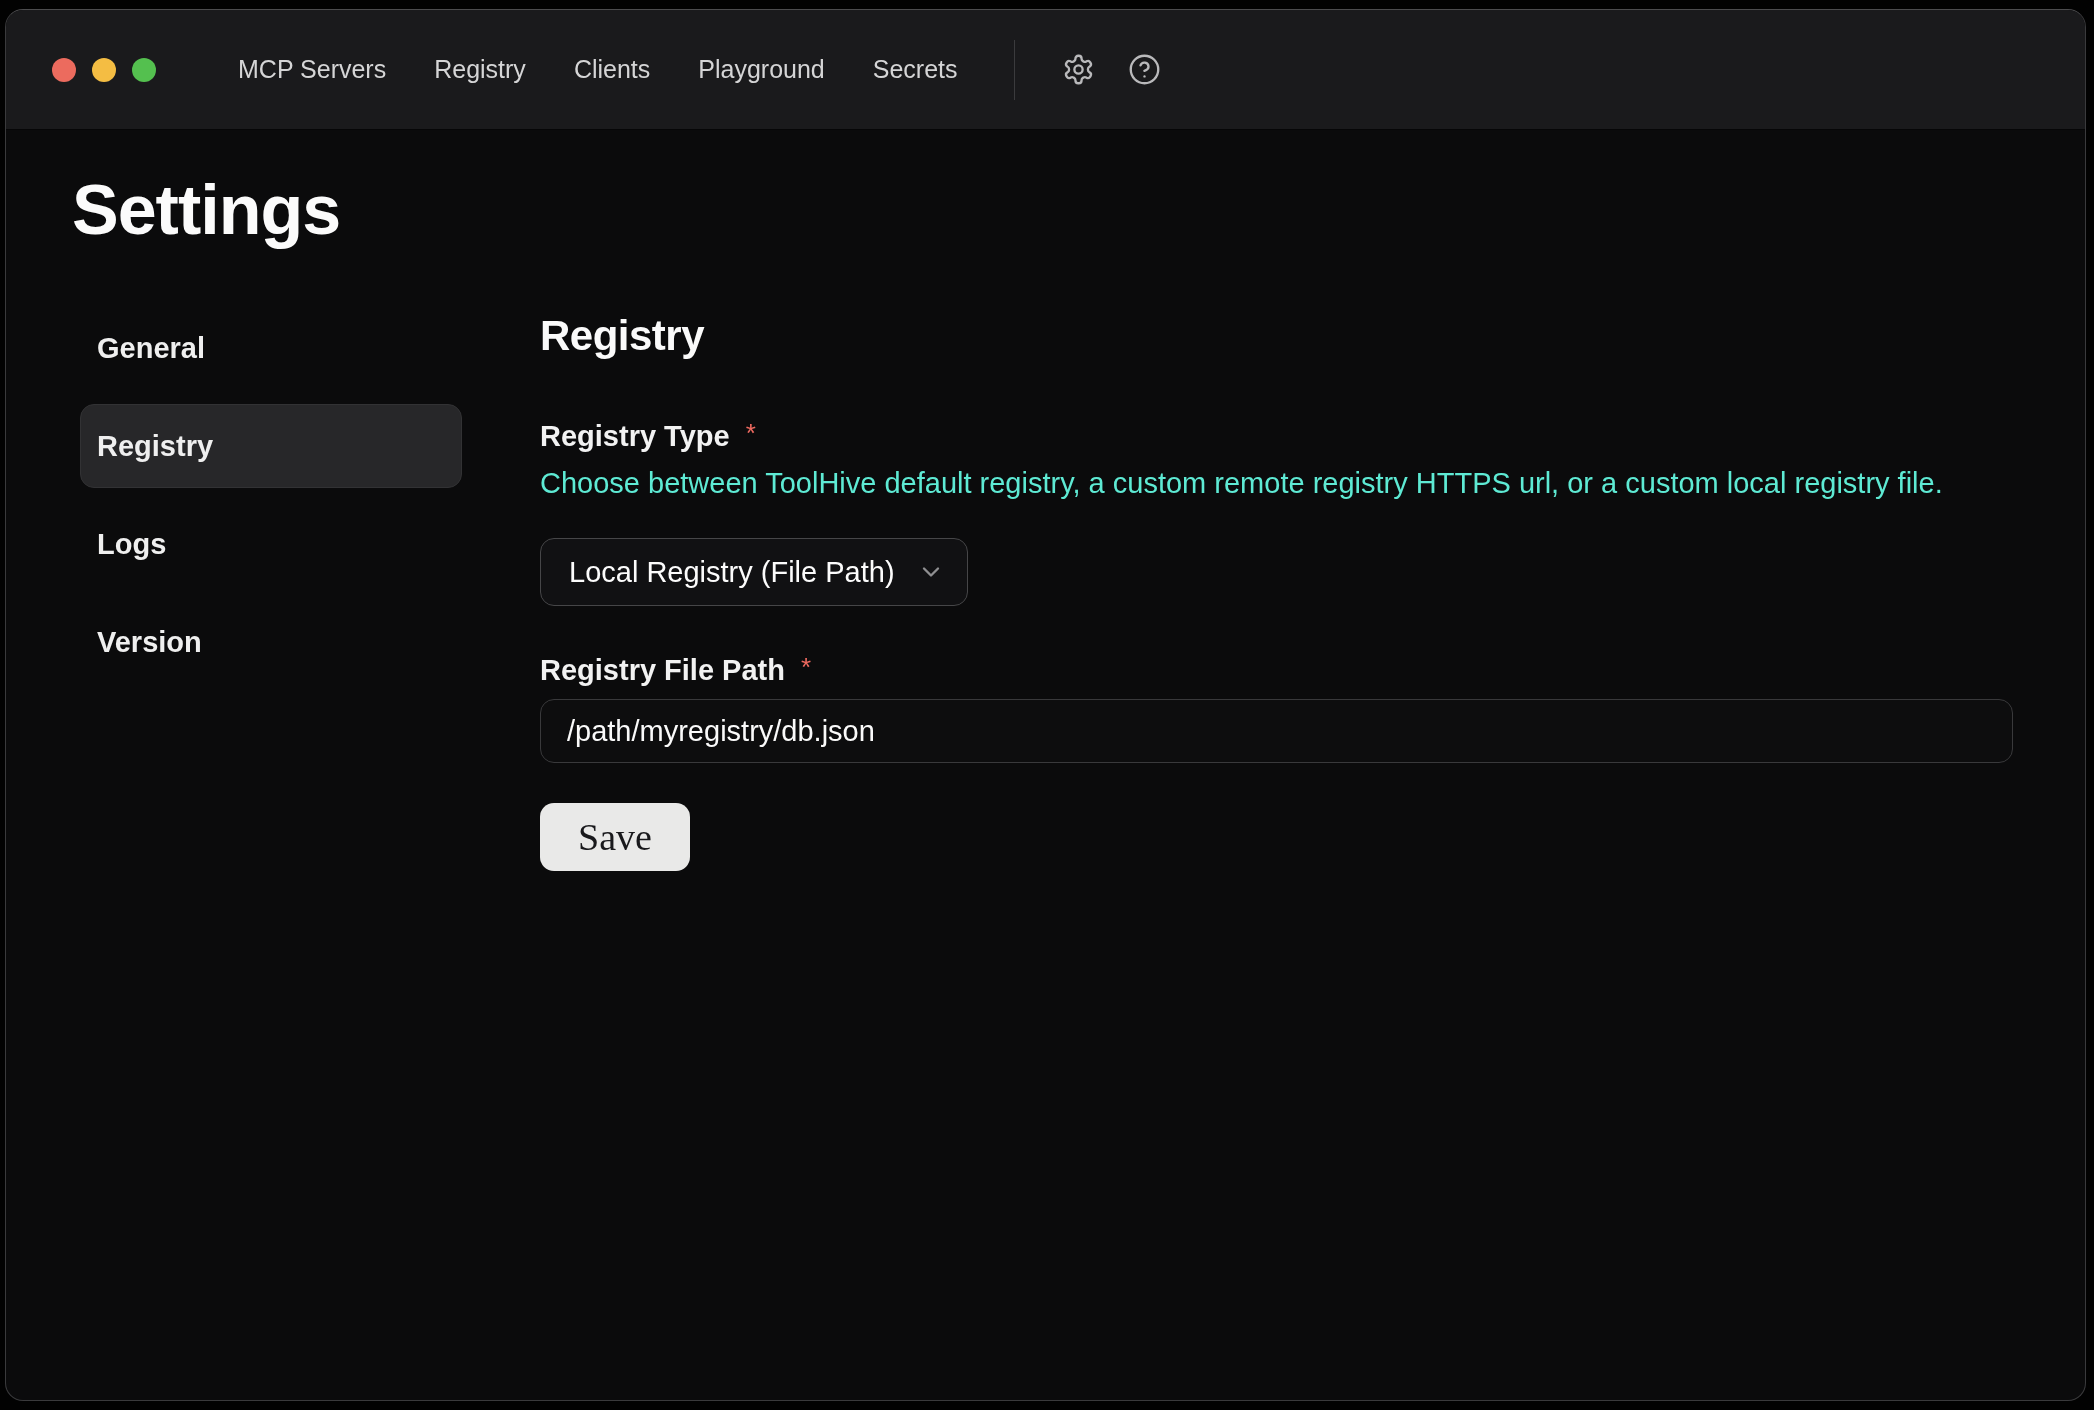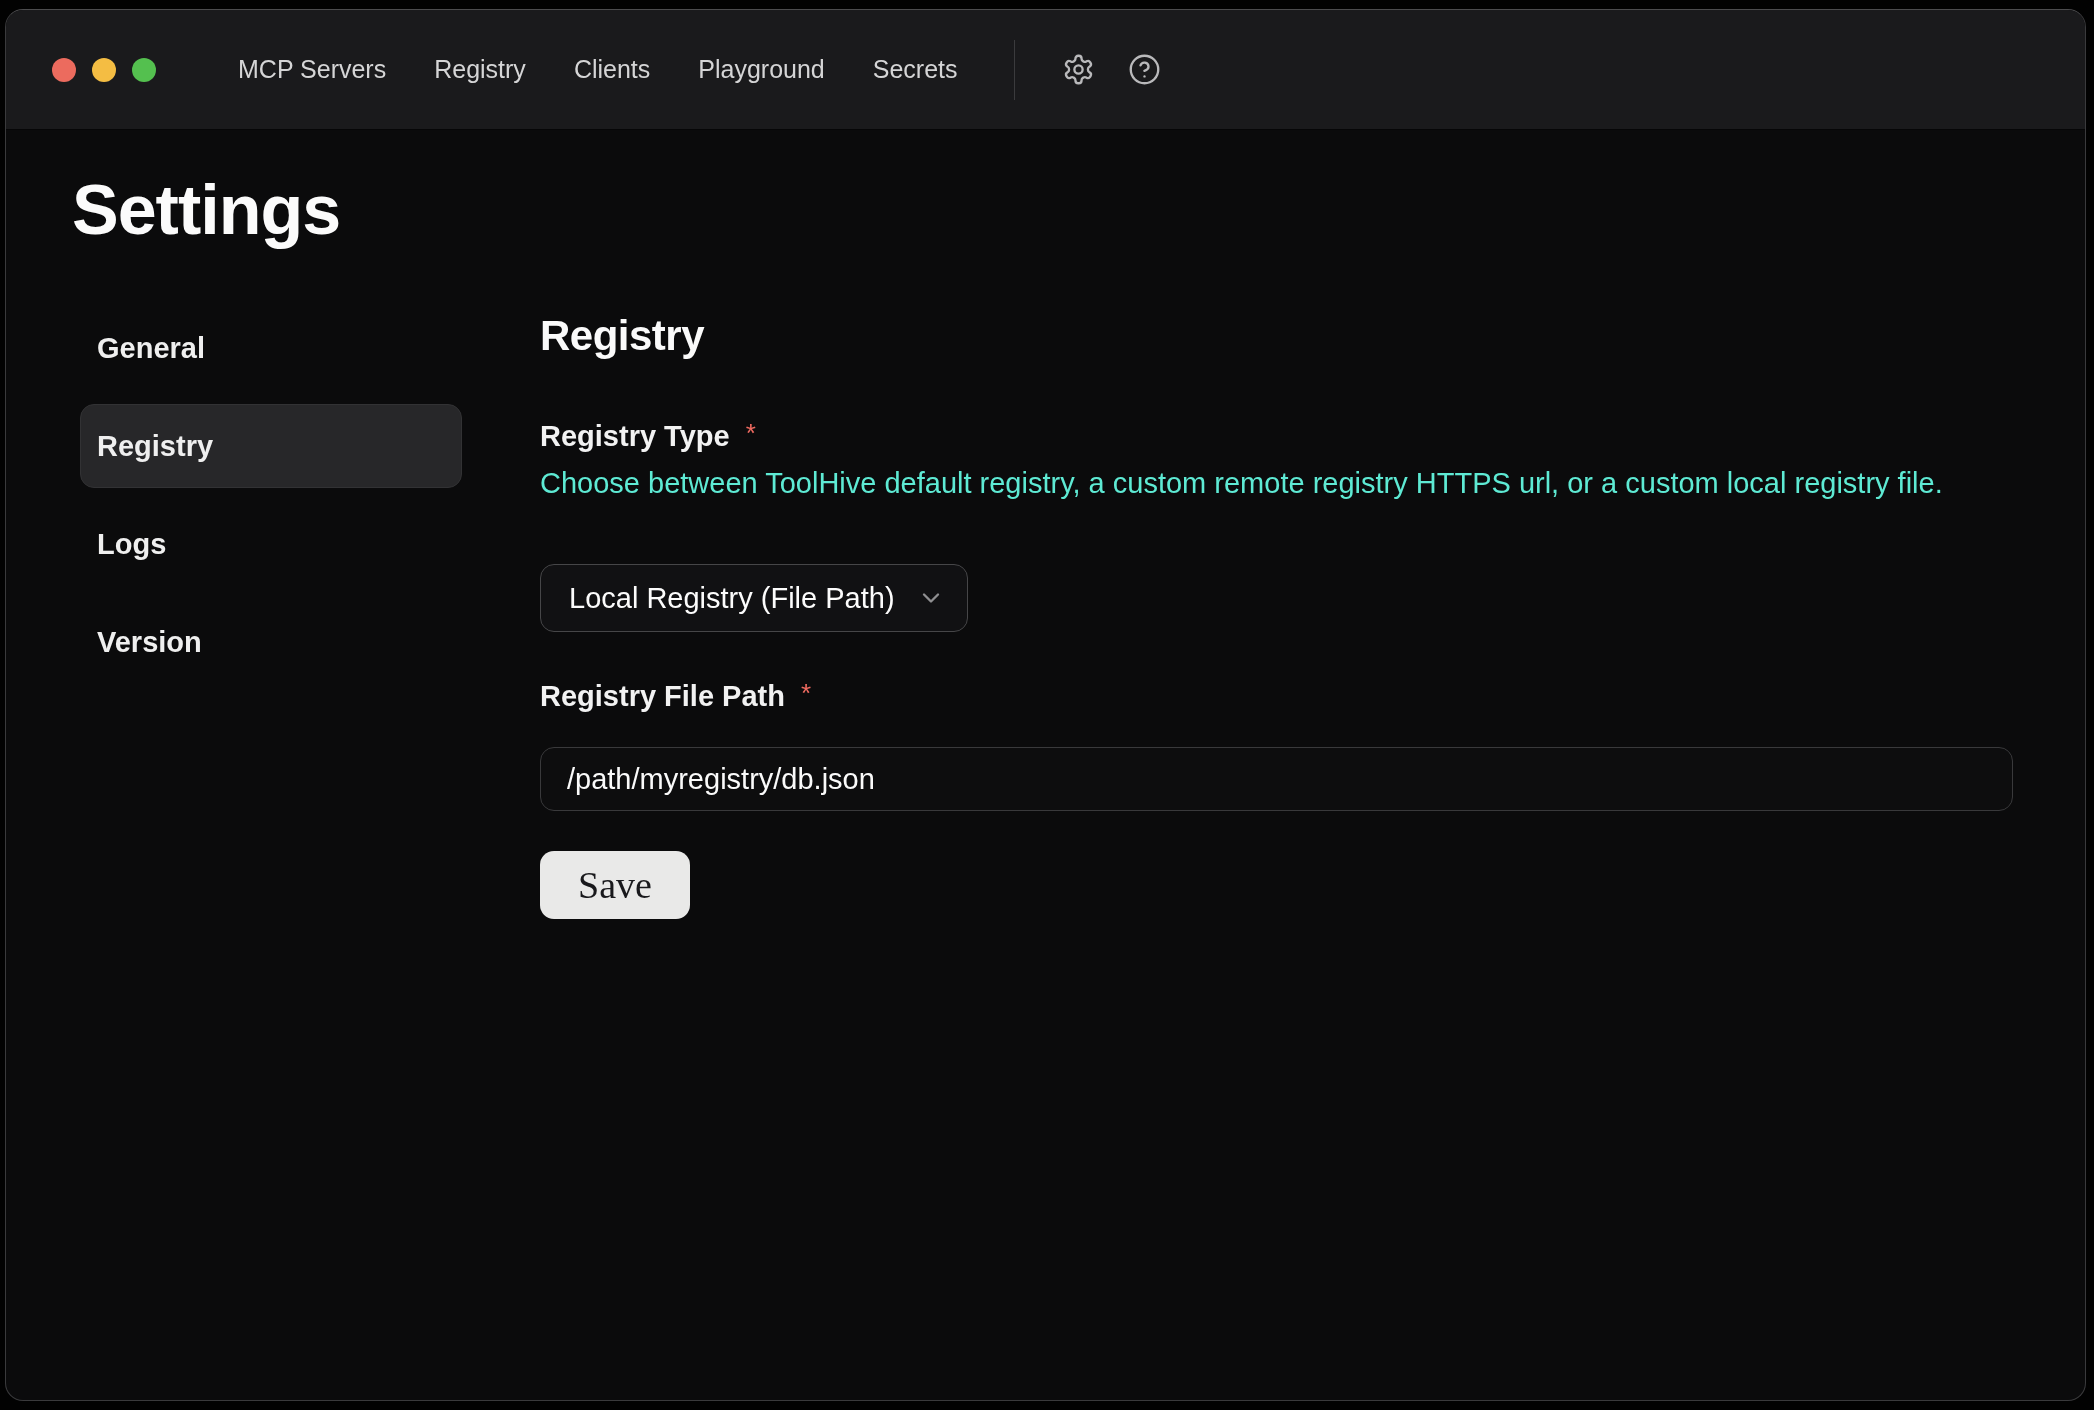--- a/index.html
+++ b/index.html
@@ -43,29 +43,29 @@
   .side-item.active { background: #272729; border-color: #323234; }
   
   .main { flex: 1; margin-left: 78px; }
   .main-heading { font-size: 42px; font-weight: 700; color: #fafafa; margin-top: 6px; letter-spacing: -0.5px; }
   .field-label-row { display: flex; align-items: flex-start; margin-top: 60px; }
   .field-label-row.second { margin-top: 48px; }
   .field-label { font-size: 29px; font-weight: 700; color: #f2f2f2; }
   .required { color: #ee6a60; font-size: 26px; margin-left: 16px; margin-top: -2px; }
   .field-desc { margin-top: 14px; font-size: 29px; color: #5eead4; font-weight: 400; }
   .select-box {
-    margin-top: 64px; width: 428px; height: 68px; border: 1px solid #464648;
+    margin-top: 38px; width: 428px; height: 68px; border: 1px solid #464648;
     border-radius: 14px; background: #111113; display: flex; align-items: center;
     justify-content: space-between; padding: 0 22px 0 28px; cursor: pointer;
     font-family: "Liberation Sans", sans-serif; font-size: 29px; color: #fcfcfc;
   }
   .select-box .chev { color: #8f8f91; display: flex; }
   .select-box .chev svg { width: 28px; height: 28px; }
   .text-input {
-    margin-top: 34px; width: 100%; height: 64px; border: 1px solid #39393b;
+    margin-top: 12px; width: 100%; height: 64px; border: 1px solid #39393b;
     border-radius: 14px; background: #0d0d0e; color: #fafafa; outline: none;
     font-family: "Liberation Sans", sans-serif; font-size: 29px; padding: 0 26px;
   }
   .save-btn {
     margin-top: 40px; height: 68px; padding: 0 38px; border: none; border-radius: 14px;
     background: #e9e9e8; color: #19191c; cursor: pointer;
     font-family: Liberation Serif, serif; font-size: 38px; font-weight: 500;
   }
 </style>
 </head>

